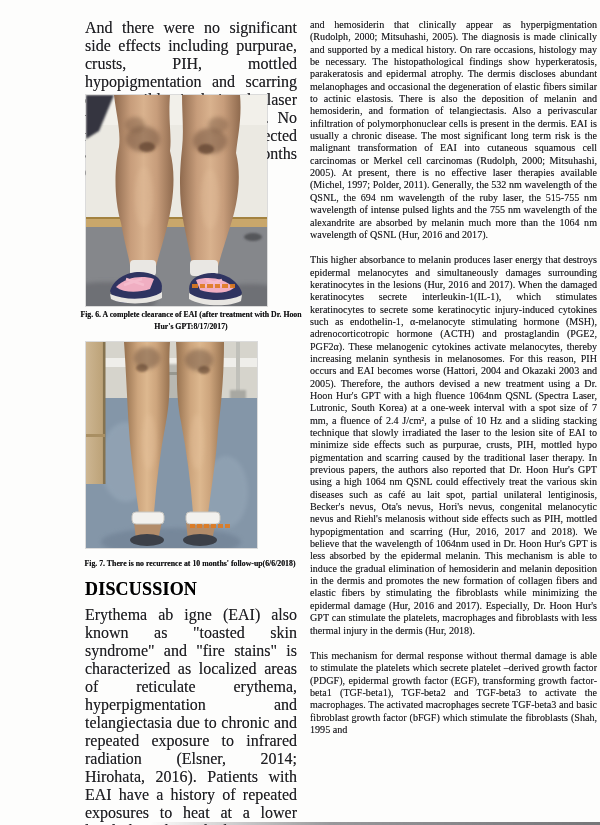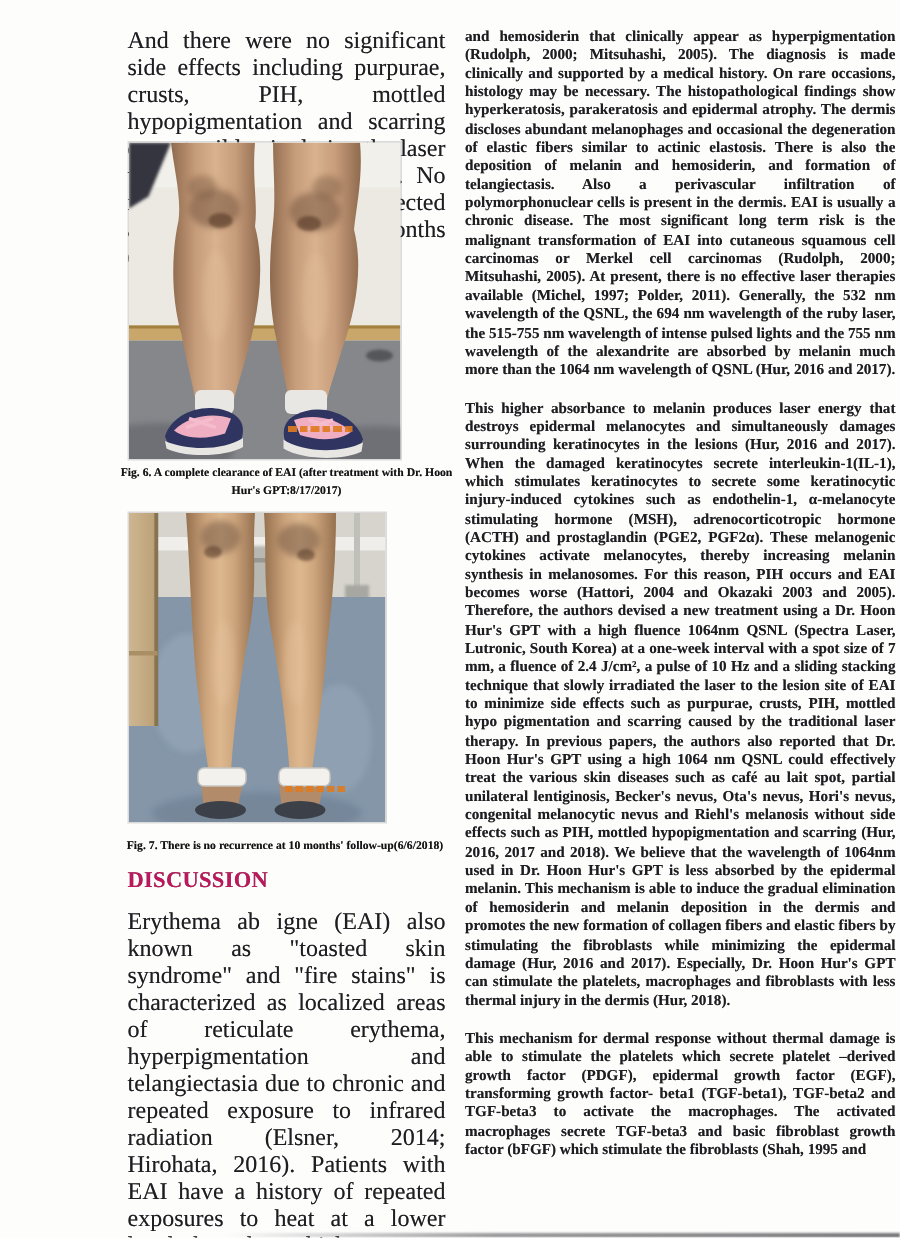--- a/index.html
+++ b/index.html
@@ -18,21 +18,21 @@
     color:#1e1e22;
     text-shadow:0 0 0.35px rgba(30,30,35,.55);
   }
   .col-left{position:absolute;left:85px;width:212px;}
   .para-top{top:19px;}
   .para-discussion{top:606px;}
   .col-right{
     position:absolute;left:310px;top:19px;width:287px;
     font-size:10.1px;line-height:12.35px;
   }
-  .col-right p{margin:0 0 13px 0;font-weight:bold;}
+  .col-right p{margin:0 0 13px 0;}
   .photo{
     position:absolute;
     background:#e9e7e1;
     box-shadow:0 0 0 1px rgba(120,120,120,.25);
     overflow:hidden;
   }
   #photo1{left:86px;top:95px;width:181px;height:211px;}
   #photo2{left:86px;top:342px;width:171px;height:206px;}
   .photo svg{display:block;width:100%;height:100%;}
   .caption{
@@ -40,22 +40,22 @@
     font-weight:bold;
     font-size:7.8px;line-height:11.5px;
     text-align:center;
     color:#141416;
     text-shadow:0 0 0.3px rgba(20,20,20,.6);
   }
   #caption6{left:78px;top:309px;width:226px;text-align:center;}
   #caption7{left:40px;top:558px;width:300px;white-space:nowrap;}
   .section-heading{
     position:absolute;left:85px;top:579px;
-    font-weight:bold;font-size:15px;letter-spacing:.2px;
-    color:#be185d;text-shadow:0 0 0.35px rgba(20,20,20,.6);
+    font-weight:bold;font-size:18px;letter-spacing:.2px;
+    color:#000000;text-shadow:0 0 0.35px rgba(20,20,20,.6);
   }
   .scan-artifact{
     position:absolute;left:150px;bottom:0;width:450px;height:3px;
     background:linear-gradient(to right, rgba(70,70,75,0), rgba(70,70,75,.55) 40%, rgba(60,60,65,.7));
     filter:blur(.6px);
   }
 </style>
 </head>
 <body>
 

